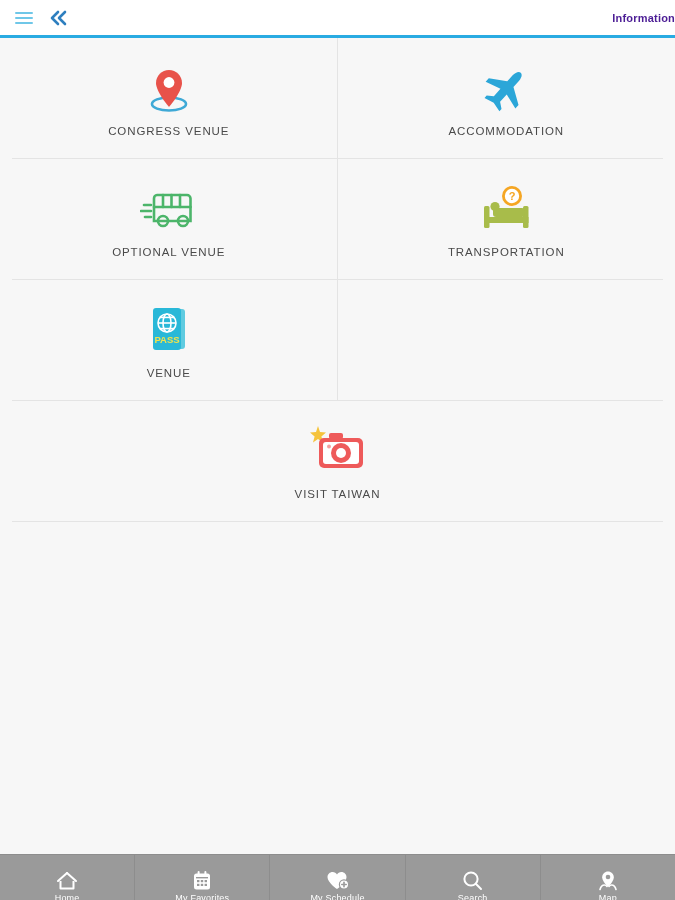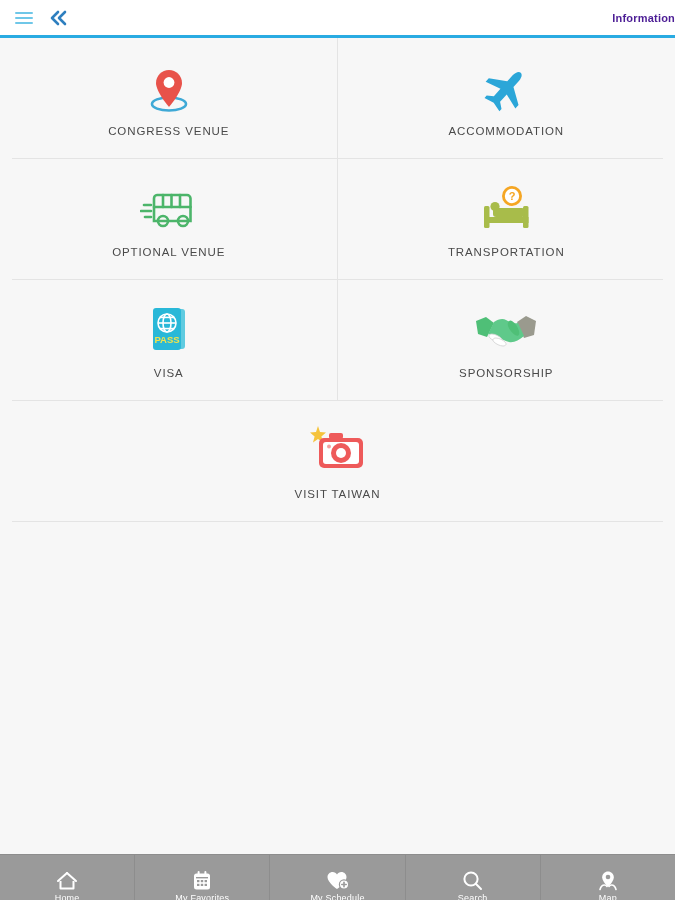--- a/index.html
+++ b/index.html
@@ -243,36 +243,23 @@
           <g stroke="#ffffff" stroke-width="1.6" fill="none">
             <circle cx="24" cy="20" r="9"></circle>
             <ellipse cx="24" cy="20" rx="4" ry="9"></ellipse>
             <line x1="15" y1="20" x2="33" y2="20"></line>
             <line x1="16.6" y1="14.4" x2="31.4" y2="14.4"></line>
             <line x1="16.6" y1="25.6" x2="31.4" y2="25.6"></line>
           </g>
           <text x="24" y="40" font-family="Liberation Sans, sans-serif" font-size="9.5" font-weight="bold" fill="#F2E34A" text-anchor="middle">PASS</text>
         </svg>
       </div>
-      <div class="cell-label">VISA</div>
-    </div>
-
-    <div class="cell">
-      <div class="icon-slot">
-        <svg width="64" height="48" viewBox="0 0 64 48">
-          <path d="M2 14 L12 10 L20 16 L13 30 L4 27 Z" fill="#4FBF77"></path>
-          <path d="M62 14 L52 9 L43 15 L50 31 L60 28 Z" fill="#9A9A8E"></path>
-          <path d="M20 15 C24 12 29 11 32 13 C35 15 40 17 44 16 L50 29 C45 33 40 36 35 35 C31 34 26 31 22 29 L14 27 Z" fill="#5FC98A"></path>
-          <path d="M18 27 C21 27 25 29 27 31 C29 33 28 35 25 35 C22 35 18 33 16 31 C14 29 15 27 18 27 Z" fill="#ffffff" stroke="#cfcfcf" stroke-width="0.8"></path>
-          <path d="M22 31 C25 31 29 33 31 35 C33 37 32 39 29 39 C26 39 22 37 20 35 C18 33 19 31 22 31 Z" fill="#ffffff" stroke="#cfcfcf" stroke-width="0.8"></path>
-          <path d="M38 14 C41 16 44 20 45 24 C46 28 44 30 41 28 C38 26 35 22 34 19 C33 16 35 12 38 14 Z" fill="#4FBF77"></path>
-        </svg>
-      </div>
-      <div class="cell-label">SPONSORSHIP</div>
-    </div>
+      <div class="cell-label">VENUE</div>
+    </div>
+
   </div>
 
   <div class="grid-row">
 
     <div class="cell full">
       <div class="cell-inner-center">
         <div class="icon-slot">
           <svg width="66" height="56" viewBox="0 0 66 56">
             <path d="M13 2 L15 8 L21 8.4 L16.4 12.4 L18 18.4 L13 15 L8 18.4 L9.6 12.4 L5 8.4 L11 8 Z" fill="#F5C33B"></path>
             <rect x="24" y="9" width="14" height="6" rx="2" fill="#EE5A5A"></rect>

